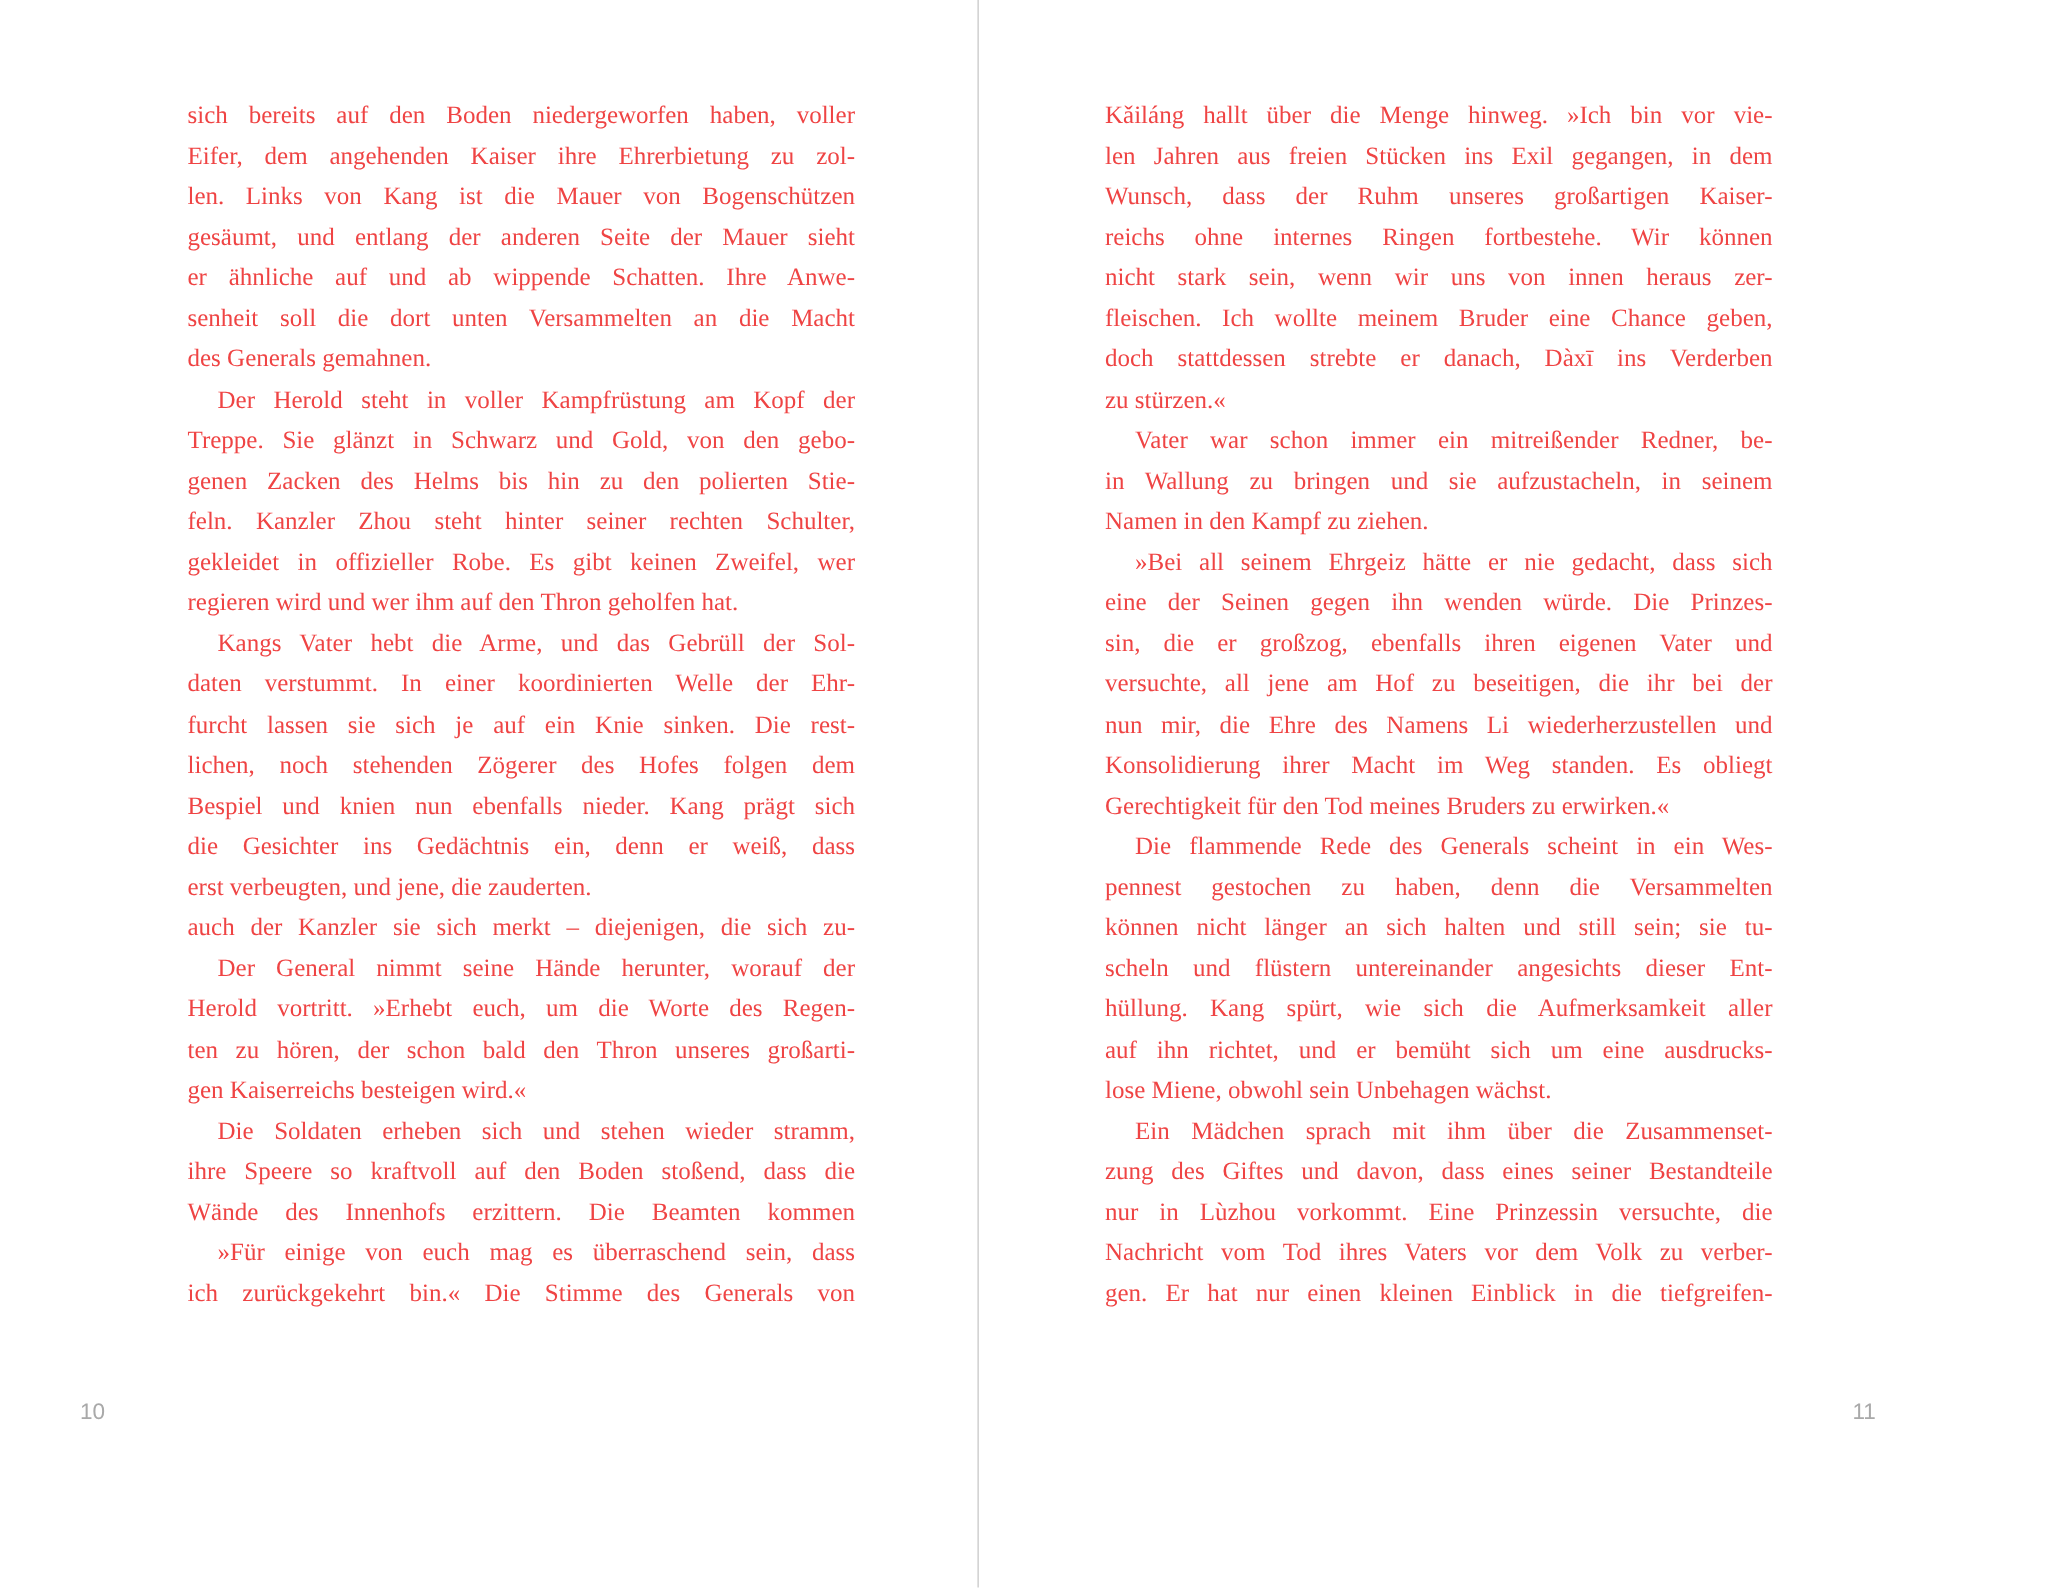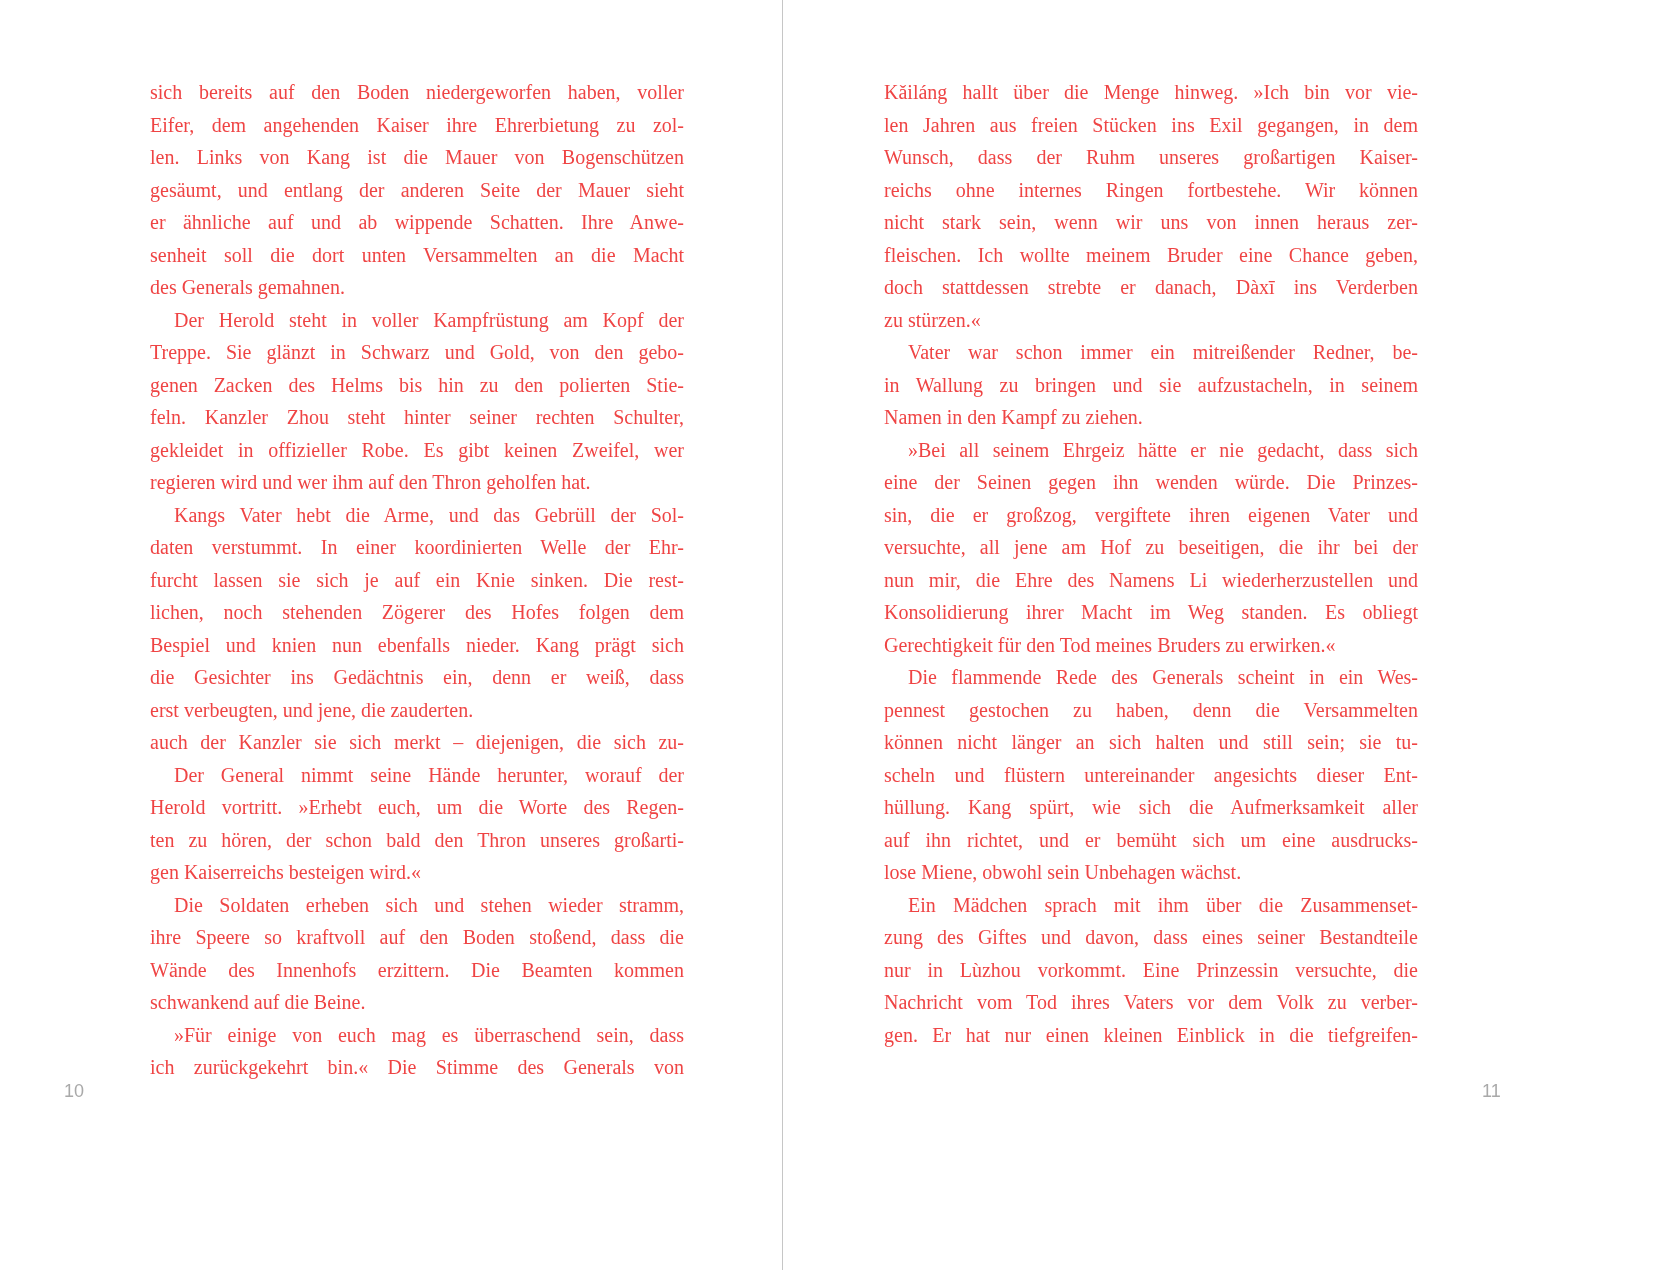--- a/index.html
+++ b/index.html
@@ -45,21 +45,21 @@
     position: absolute;
     left: 782px;
     top: 0;
     width: 1px;
     height: 1270px;
     background: #c6c6c6;
   }
 
   .page-number {
     position: absolute;
-    top: 1081px;
+    top: 1119px;
     font-family: "Liberation Sans", "DejaVu Sans", sans-serif;
     font-size: 18px;
     color: #a9a9a9;
   }
   .pn-left  { left: 64px; }
   .pn-right { left: 1482px; }
 </style>
 </head>
 <body>
 
@@ -88,21 +88,20 @@
         <div class="line">die Gesichter ins Gedächtnis ein, denn er weiß, dass</div>
         <div class="line last">erst verbeugten, und jene, die zauderten.</div>
         <div class="line">auch der Kanzler sie sich merkt – diejenigen, die sich zu-</div>
         <div class="line indent">Der General nimmt seine Hände herunter, worauf der</div>
         <div class="line">Herold vortritt. »Erhebt euch, um die Worte des Regen-</div>
         <div class="line">ten zu hören, der schon bald den Thron unseres großarti-</div>
         <div class="line last">gen Kaiserreichs besteigen wird.«</div>
         <div class="line indent">Die Soldaten erheben sich und stehen wieder stramm,</div>
         <div class="line">ihre Speere so kraftvoll auf den Boden stoßend, dass die</div>
         <div class="line">Wände des Innenhofs erzittern. Die Beamten kommen</div>
-        <div class="line last">schwankend auf die Beine.</div>
         <div class="line indent">»Für einige von euch mag es überraschend sein, dass</div>
         <div class="line">ich zurückgekehrt bin.« Die Stimme des Generals von</div>
       </div>
     <div class="page-number pn-left">10</div>
   </section>
 
   <div class="divider"></div>
 
   <section class="page page-right">
     <div class="page-text" id="right-text">
@@ -112,21 +111,21 @@
         <div class="line">reichs ohne internes Ringen fortbestehe. Wir können</div>
         <div class="line">nicht stark sein, wenn wir uns von innen heraus zer-</div>
         <div class="line">fleischen. Ich wollte meinem Bruder eine Chance geben,</div>
         <div class="line">doch stattdessen strebte er danach, Dàxī ins Verderben</div>
         <div class="line last">zu stürzen.«</div>
         <div class="line indent">Vater war schon immer ein mitreißender Redner, be-</div>
         <div class="line">in Wallung zu bringen und sie aufzustacheln, in seinem</div>
         <div class="line last">Namen in den Kampf zu ziehen.</div>
         <div class="line indent">»Bei all seinem Ehrgeiz hätte er nie gedacht, dass sich</div>
         <div class="line">eine der Seinen gegen ihn wenden würde. Die Prinzes-</div>
-        <div class="line">sin, die er großzog, vergiftete ihren eigenen Vater und</div>
+        <div class="line">sin, die er großzog, ebenfalls ihren eigenen Vater und</div>
         <div class="line">versuchte, all jene am Hof zu beseitigen, die ihr bei der</div>
         <div class="line">nun mir, die Ehre des Namens Li wiederherzustellen und</div>
         <div class="line">Konsolidierung ihrer Macht im Weg standen. Es obliegt</div>
         <div class="line last">Gerechtigkeit für den Tod meines Bruders zu erwirken.«</div>
         <div class="line indent">Die flammende Rede des Generals scheint in ein Wes-</div>
         <div class="line">pennest gestochen zu haben, denn die Versammelten</div>
         <div class="line">können nicht länger an sich halten und still sein; sie tu-</div>
         <div class="line">scheln und flüstern untereinander angesichts dieser Ent-</div>
         <div class="line">hüllung. Kang spürt, wie sich die Aufmerksamkeit aller</div>
         <div class="line">auf ihn richtet, und er bemüht sich um eine ausdrucks-</div>

